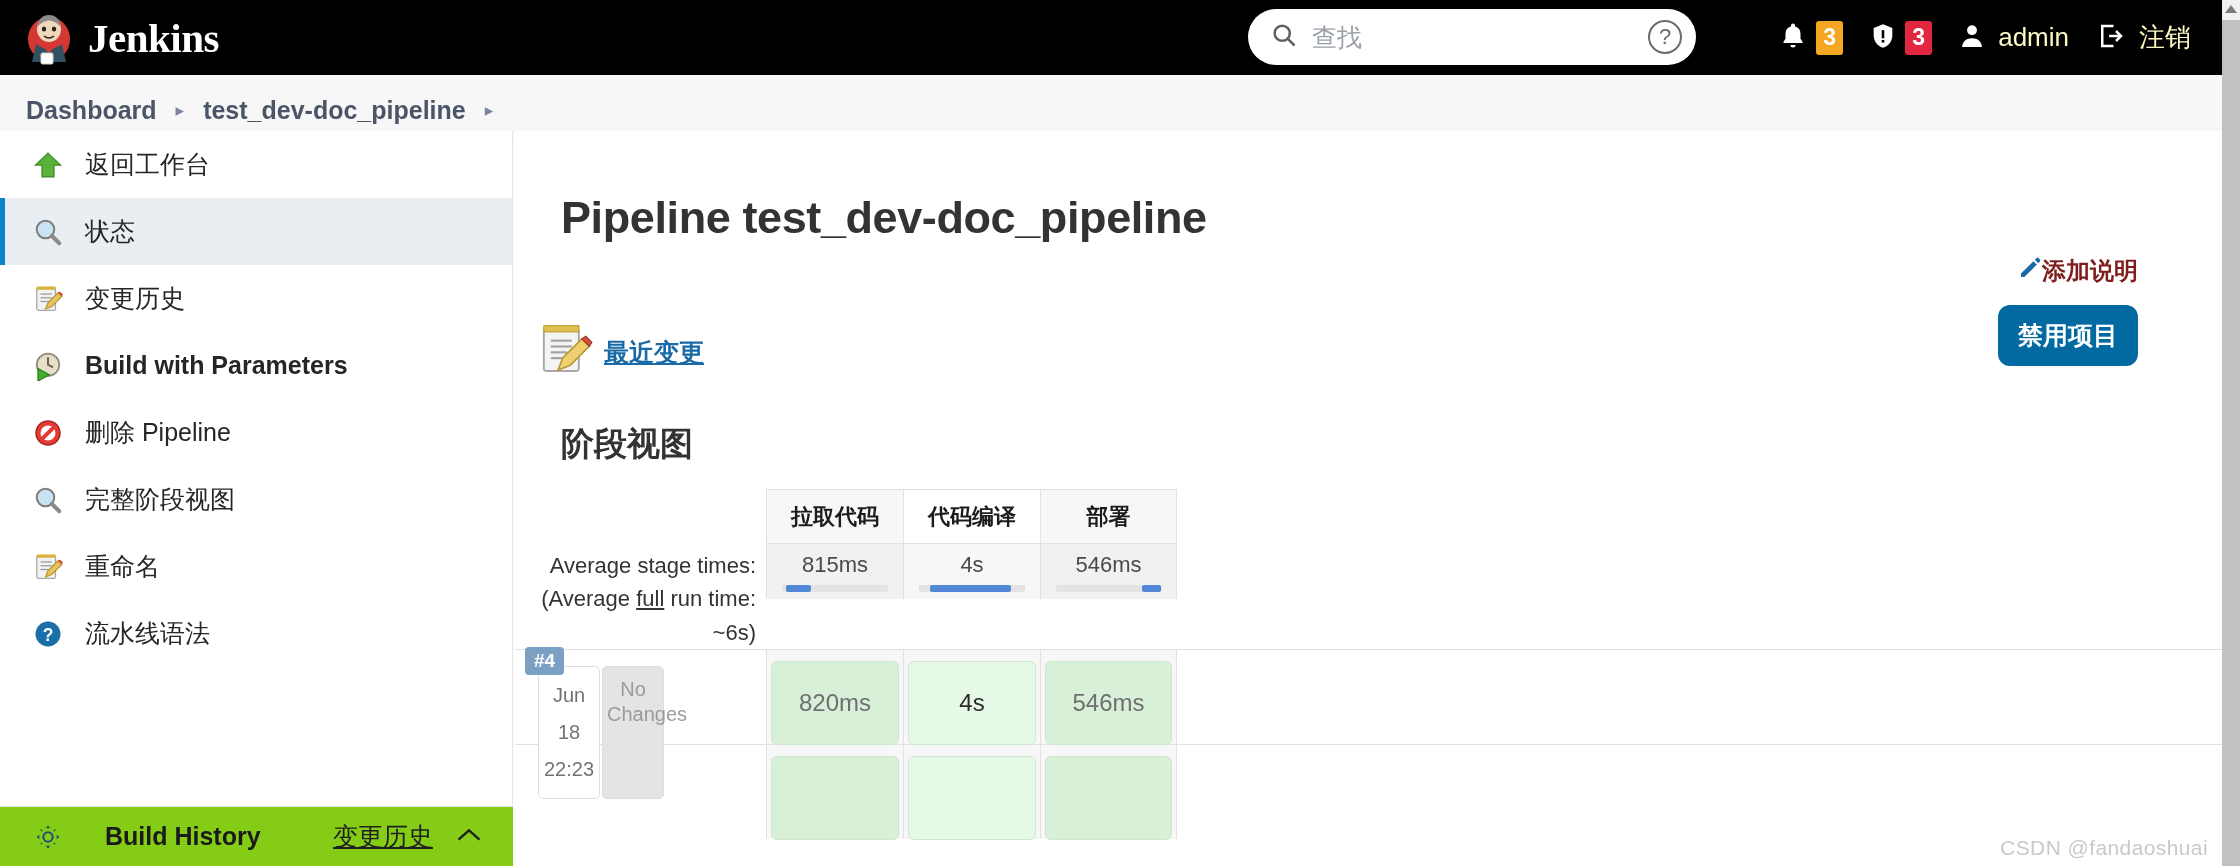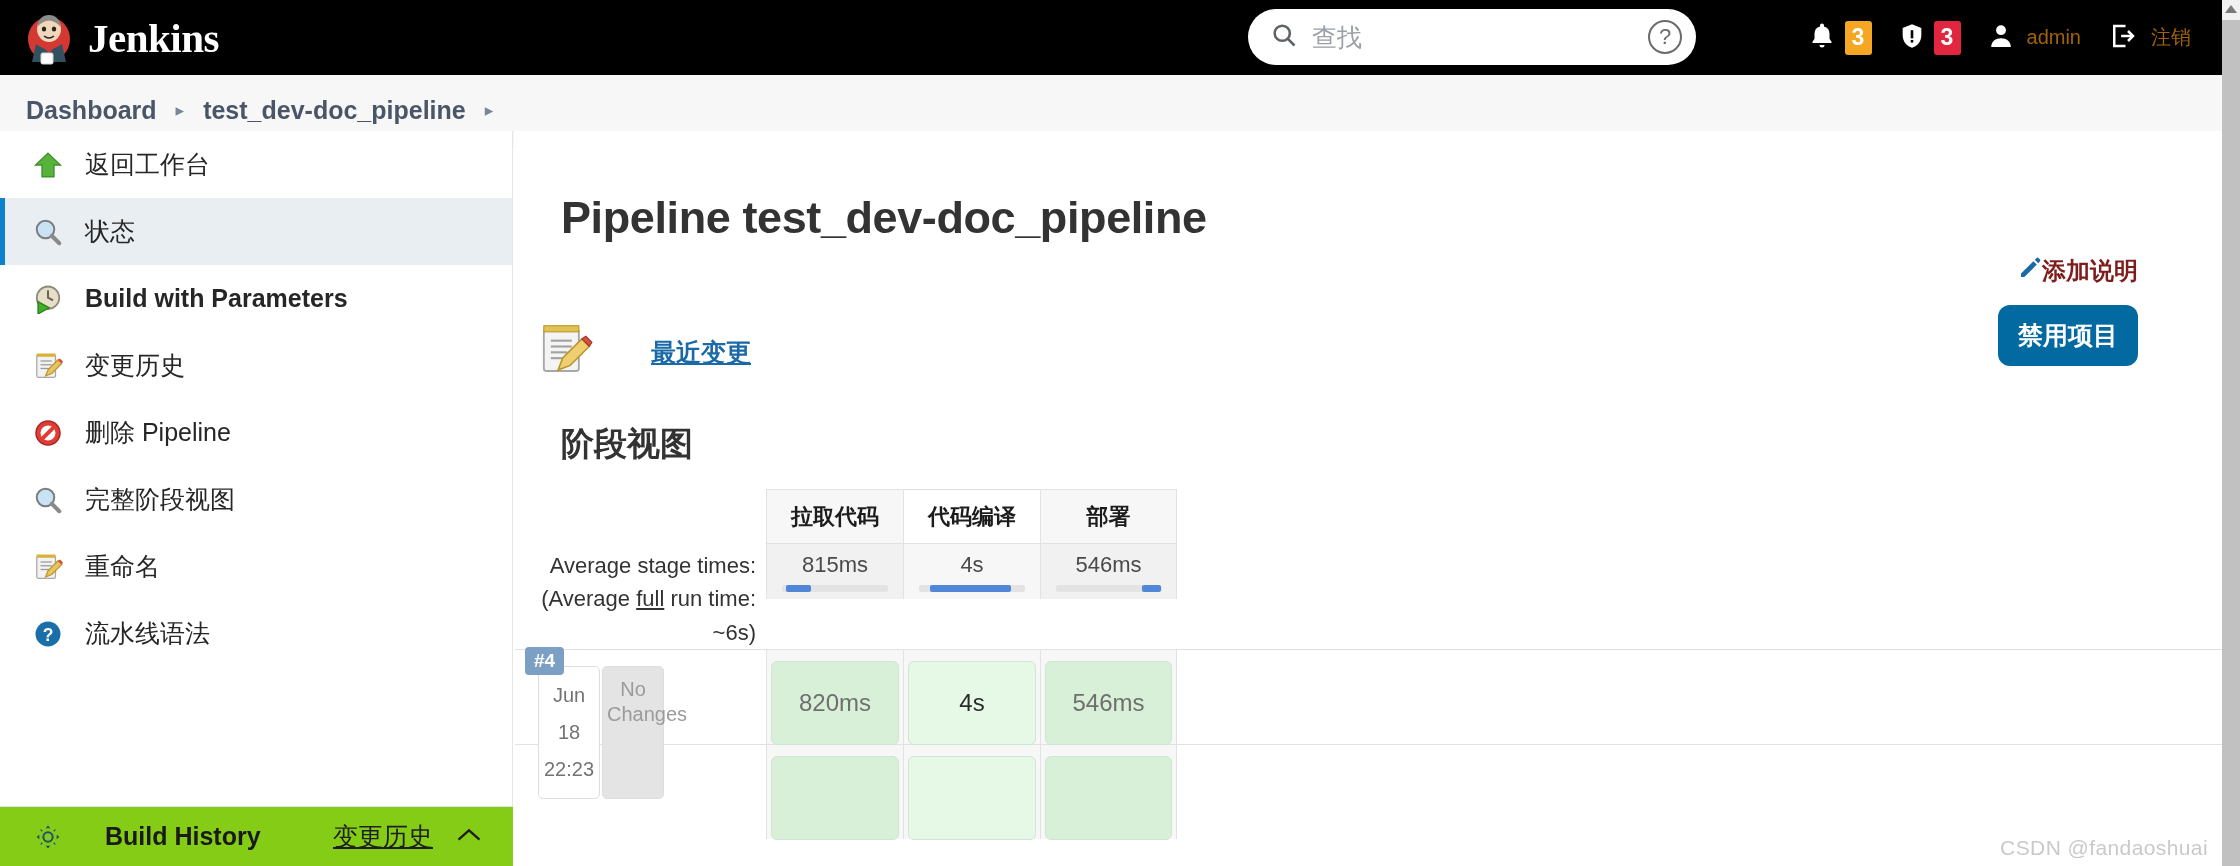--- a/index.html
+++ b/index.html
@@ -45,21 +45,21 @@
     display: flex; align-items: center; gap: 0px;
   }
   .hdr-item { display: flex; align-items: center; cursor: pointer; padding: 0 13px; height: 75px; }
   .badge {
     display: inline-flex; align-items: center; justify-content: center;
     min-width: 27px; height: 34px; padding: 0 6px; color: #fff;
     font-size: 23px; font-weight: bold; margin-left: 8px; border-radius: 3px;
   }
   .badge.orange { background: #f5a623; }
   .badge.red { background: #e0273f; }
-  .hdr-label { color: #a16207; font-size: 20px; margin-left: 12px; }
+  .hdr-label { color: #fef9c3; font-size: 26px; margin-left: 12px; }
 
   
   .breadcrumb-bar {
     position: absolute; top: 75px; left: 0; width: 2222px; height: 72px;
     background: #f7f7f7; border-bottom: 1px solid #e8e8e8;
     display: flex; align-items: center; padding-left: 26px;
   }
   .crumb {
     color: #4a5568; font-size: 25px; font-weight: bold; cursor: pointer;
   }
@@ -115,21 +115,21 @@
     color: #7f1d1d; font-size: 24px; font-weight: bold; cursor: pointer;
   }
   .btn-disable {
     display: block; margin-top: 18px; margin-left: auto;
     background: #0369a1; color: #fff; border: none; border-radius: 12px;
     font-size: 25px; font-weight: bold; padding: 14px 20px; cursor: pointer;
     font-family: "Liberation Sans", "DejaVu Sans", sans-serif;
   }
 
   .recent-changes {
-    display: flex; align-items: center; margin: 77px 8px 0 24px; gap: 47px;
+    display: flex; align-items: center; margin: 77px 8px 0 24px;
   }
   .rc-link {
     color: #1a6aa8; font-size: 25px; font-weight: bold;
     text-decoration: underline; margin-left: 10px; cursor: pointer;
   }
 
   .stage-title {
     font-size: 33px; font-weight: bold; color: #333333; margin: 39px 0 0 47px;
   }
 
@@ -333,41 +333,41 @@
           <circle cx="10" cy="10" r="7" fill="#c9e3f5" stroke="#7d7d7d" stroke-width="1.6"></circle>
           <line x1="15" y1="15" x2="21" y2="21" stroke="#8a8a8a" stroke-width="3.2" stroke-linecap="round"></line>
         </svg>
       </span>
       <span class="side-label">状态</span>
     </div>
 
     <div class="side-item">
       <span class="side-ico">
         <svg width="30" height="30" viewBox="0 0 24 24">
-          <circle cx="12" cy="11" r="9" fill="#e8dfc8" stroke="#8e8a7c" stroke-width="1.4"></circle>
-          <path d="M12 5v6l4 2" stroke="#6b6657" stroke-width="1.6" fill="none"></path>
-          <path d="M4 14l9 5-9 5z" fill="#3fae2a" stroke="#2a7d1b"></path>
-        </svg>
-      </span>
-      <span class="side-label en">Build with Parameters</span>
-    </div>
-
-    <div class="side-item">
-      <span class="side-ico">
-        <svg width="30" height="30" viewBox="0 0 24 24">
           <rect x="3" y="3" width="15" height="18" rx="1.2" fill="#f2f2f2" stroke="#a8a8a8"></rect>
           <line x1="6" y1="8" x2="15" y2="8" stroke="#9a9a9a"></line>
             <line x1="6" y1="11" x2="15" y2="11" stroke="#9a9a9a"></line>
           <line x1="6" y1="14" x2="13" y2="14" stroke="#9a9a9a"></line>
           <rect x="3" y="2" width="15" height="2.6" fill="#d8b13a"></rect>
           <path d="M10 20l2-5 8-8 3 3-8 8z" fill="#e8c463" stroke="#b9972f"></path>
           <path d="M20 7l3 3 1-1.6-2.4-2.4z" fill="#d94f3d"></path>
         </svg>
       </span>
       <span class="side-label">变更历史</span>
+    </div>
+
+    <div class="side-item">
+      <span class="side-ico">
+        <svg width="30" height="30" viewBox="0 0 24 24">
+          <circle cx="12" cy="11" r="9" fill="#e8dfc8" stroke="#8e8a7c" stroke-width="1.4"></circle>
+          <path d="M12 5v6l4 2" stroke="#6b6657" stroke-width="1.6" fill="none"></path>
+          <path d="M4 14l9 5-9 5z" fill="#3fae2a" stroke="#2a7d1b"></path>
+        </svg>
+      </span>
+      <span class="side-label en">Build with Parameters</span>
     </div>
 
 
     <div class="side-item">
       <span class="side-ico">
         <svg width="30" height="30" viewBox="0 0 24 24">
           <circle cx="12" cy="12" r="9.6" fill="#e23b33" stroke="#a52a24" stroke-width="1.2"></circle>
           <circle cx="12" cy="12" r="6" fill="#ffffff"></circle>
           <rect x="5.6" y="10.4" width="12.8" height="3.2" transform="rotate(-45 12 12)" fill="#e23b33"></rect>
         </svg>

